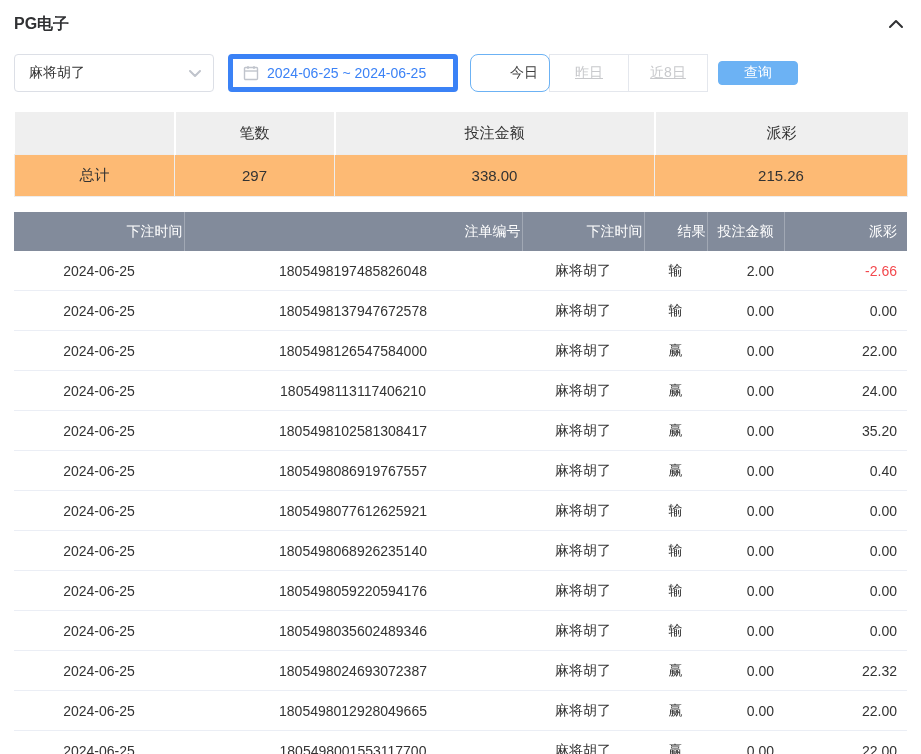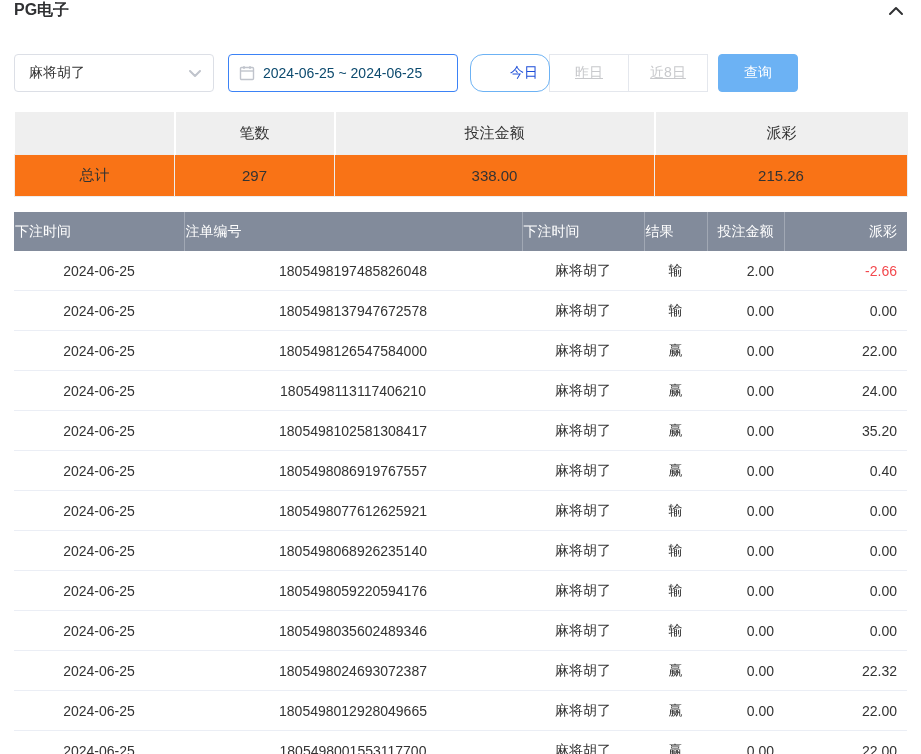--- a/index.html
+++ b/index.html
@@ -10,20 +10,21 @@
     background: #fff;
     font-family: "Liberation Sans", sans-serif;
     color: #333;
   }
   .page { padding: 0 14px; }
 
   
   .panel-header {
     height: 48px;
     display: flex;
+    align-items: center;
     justify-content: space-between;
   }
   .panel-title {
     margin: 0;
     font-size: 16px;
     font-weight: bold;
     color: #303133;
   }
   .collapse-btn {
     width: 22px; height: 22px;
@@ -45,53 +46,53 @@
     display: flex; align-items: center; justify-content: space-between;
     padding: 0 12px 0 14px;
     font-size: 14px; color: #333;
     cursor: pointer;
     background: #fff;
   }
   .date-picker {
     margin-left: 14px;
     width: 230px; height: 38px;
     box-sizing: border-box;
-    border: 1px solid #3b82f6;
+    border: 5px solid #3b82f6;
     border-radius: 4px;
     display: flex; align-items: center;
     padding: 0 10px;
-    font-size: 14px; color: #0c4a6e;
+    font-size: 14px; color: #3b82f6;
     background: #fff;
     cursor: pointer;
   }
   .date-picker .cal { display: flex; margin-right: 8px; }
   .btn-group { display: flex; margin-left: 12px; }
   .quick-btn {
     width: 80px; height: 38px;
     box-sizing: border-box;
     background: #fff;
     border: 1px solid #e4e7ed;
     font-size: 14px;
     font-family: inherit;
     cursor: pointer;
     padding: 0;
   }
   .quick-btn + .quick-btn { margin-left: -1px; }
   .quick-btn.active {
-    color: #1d4ed8;
+    color: #404040;
     border-color: #6cb2f4;
     position: relative;
     z-index: 1;
-    border-radius: 13px;
+    border-radius: 8px;
     padding-left: 28px;
   }
   .quick-btn.disabled { color: #c8c9cc; cursor: not-allowed; text-decoration: underline; }
   .search-btn {
     margin-left: 10px;
-    width: 80px; height: 38px;
+    width: 80px; height: 24px;
     box-sizing: border-box;
     background: #6cb2f4;
     border: 1px solid #6cb2f4;
     border-radius: 4px;
     color: #fff;
     font-size: 14px;
     font-family: inherit;
     cursor: pointer;
   }
 
@@ -103,33 +104,33 @@
     height: 40px;
     font-weight: normal;
     text-align: center;
     border-left: 2px solid #fff;
     color: #333;
   }
   .summary-table th:first-child { border-left: none; }
   .summary-table td {
     height: 39px;
     text-align: center;
-    background: #f97316;
+    background: #fdba74;
     border: 1px solid #ededed;
     color: #333;
   }
 
   
   .bets-table { margin-top: 15px; font-size: 14px; }
   .bets-table thead th {
     background: #828b9b;
     color: #fff;
     height: 37px;
     font-weight: normal;
-    text-align: left;
+    text-align: right;
   }
   .bets-table thead th:not(:last-child) { border-right: 1px solid rgba(255,255,255,0.25); }
   .bets-table tbody td {
     height: 37px;
     border-bottom: 1px solid #ebeef5;
     text-align: center;
     color: #333;
     background: #fff;
   }
   .bets-table th.col-4, .bets-table th.col-5,

